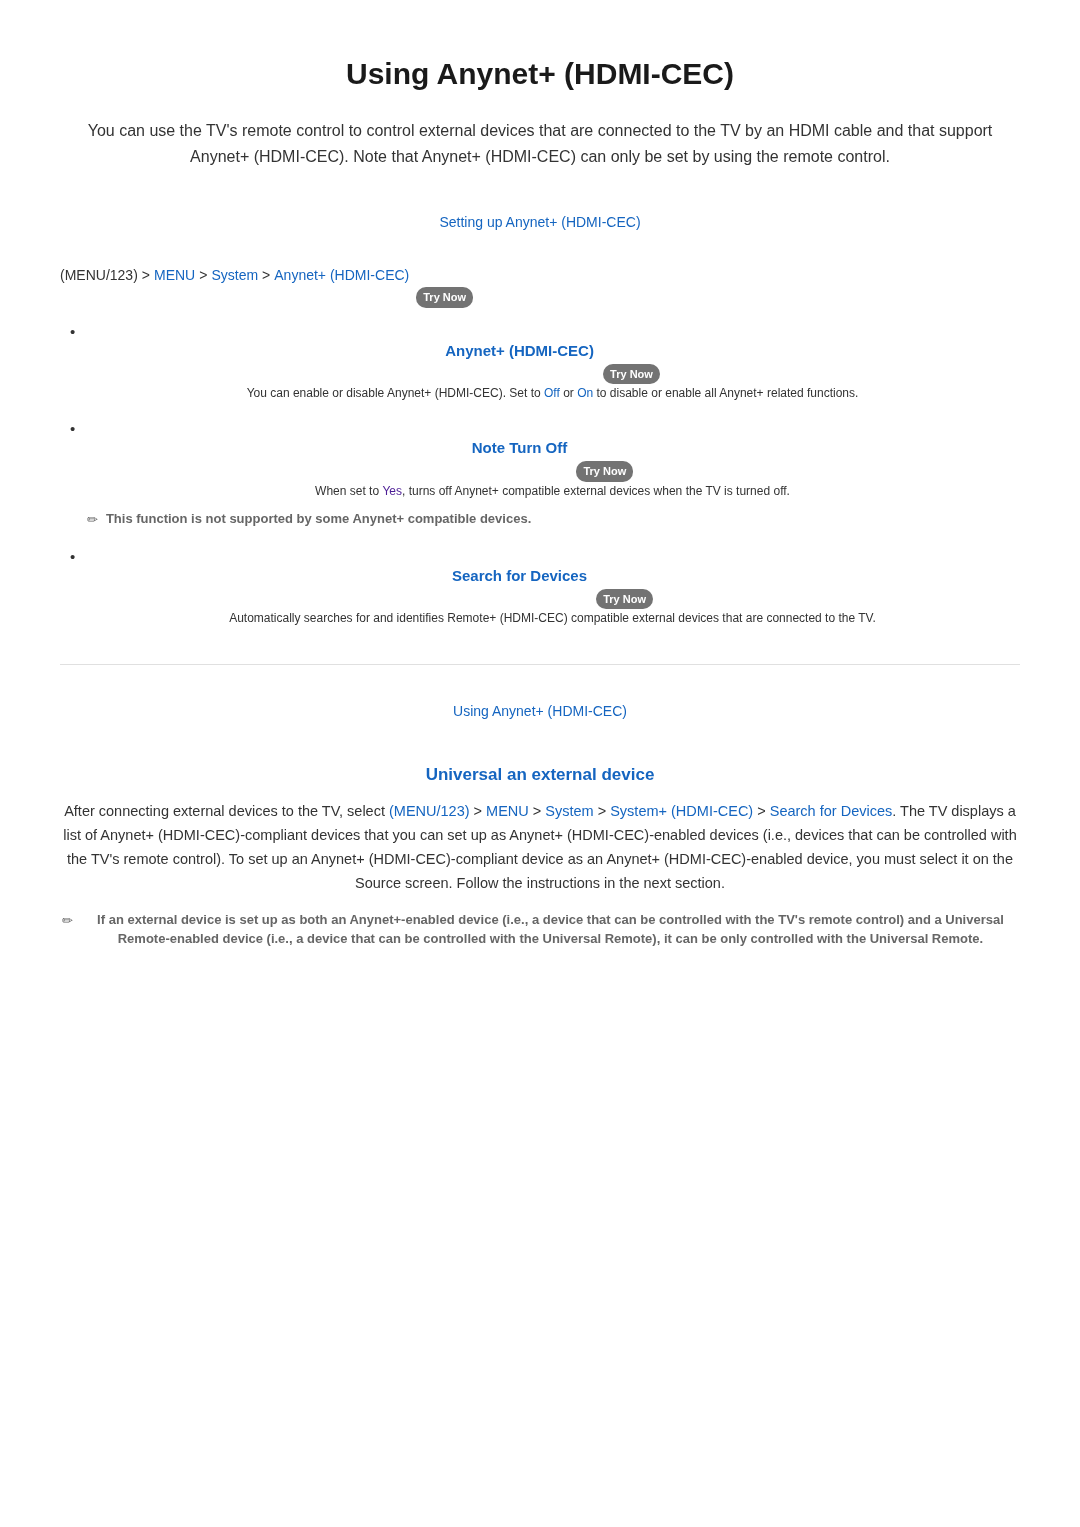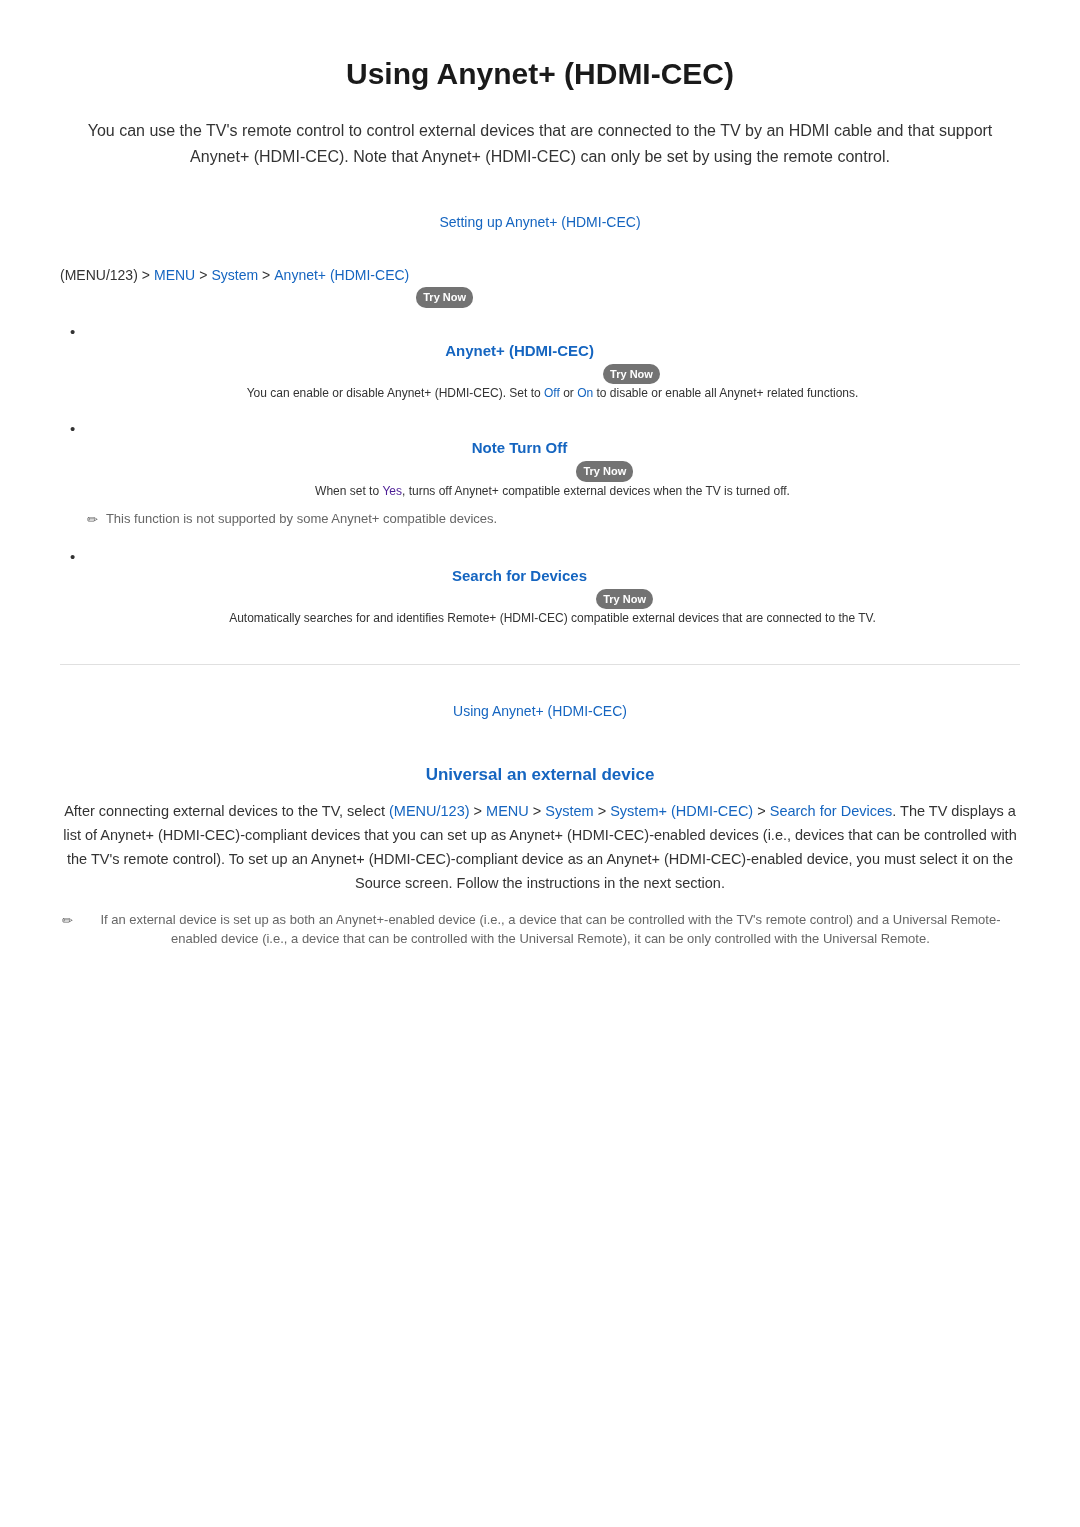--- a/index.html
+++ b/index.html
@@ -124,20 +124,21 @@
       color: #666;
       font-size: 13px;
       margin-top: 1px;
       flex-shrink: 0;
     }
 
     .note-text {
       font-size: 13px;
       color: #666;
       line-height: 1.5;
+      font-weight: bold;
     }
 
     .keyword-yes {
       color: #4c1d95;
       font-weight: 500;
     }
 
     .keyword-off {
       color: #1565c0;
       font-weight: 500;

